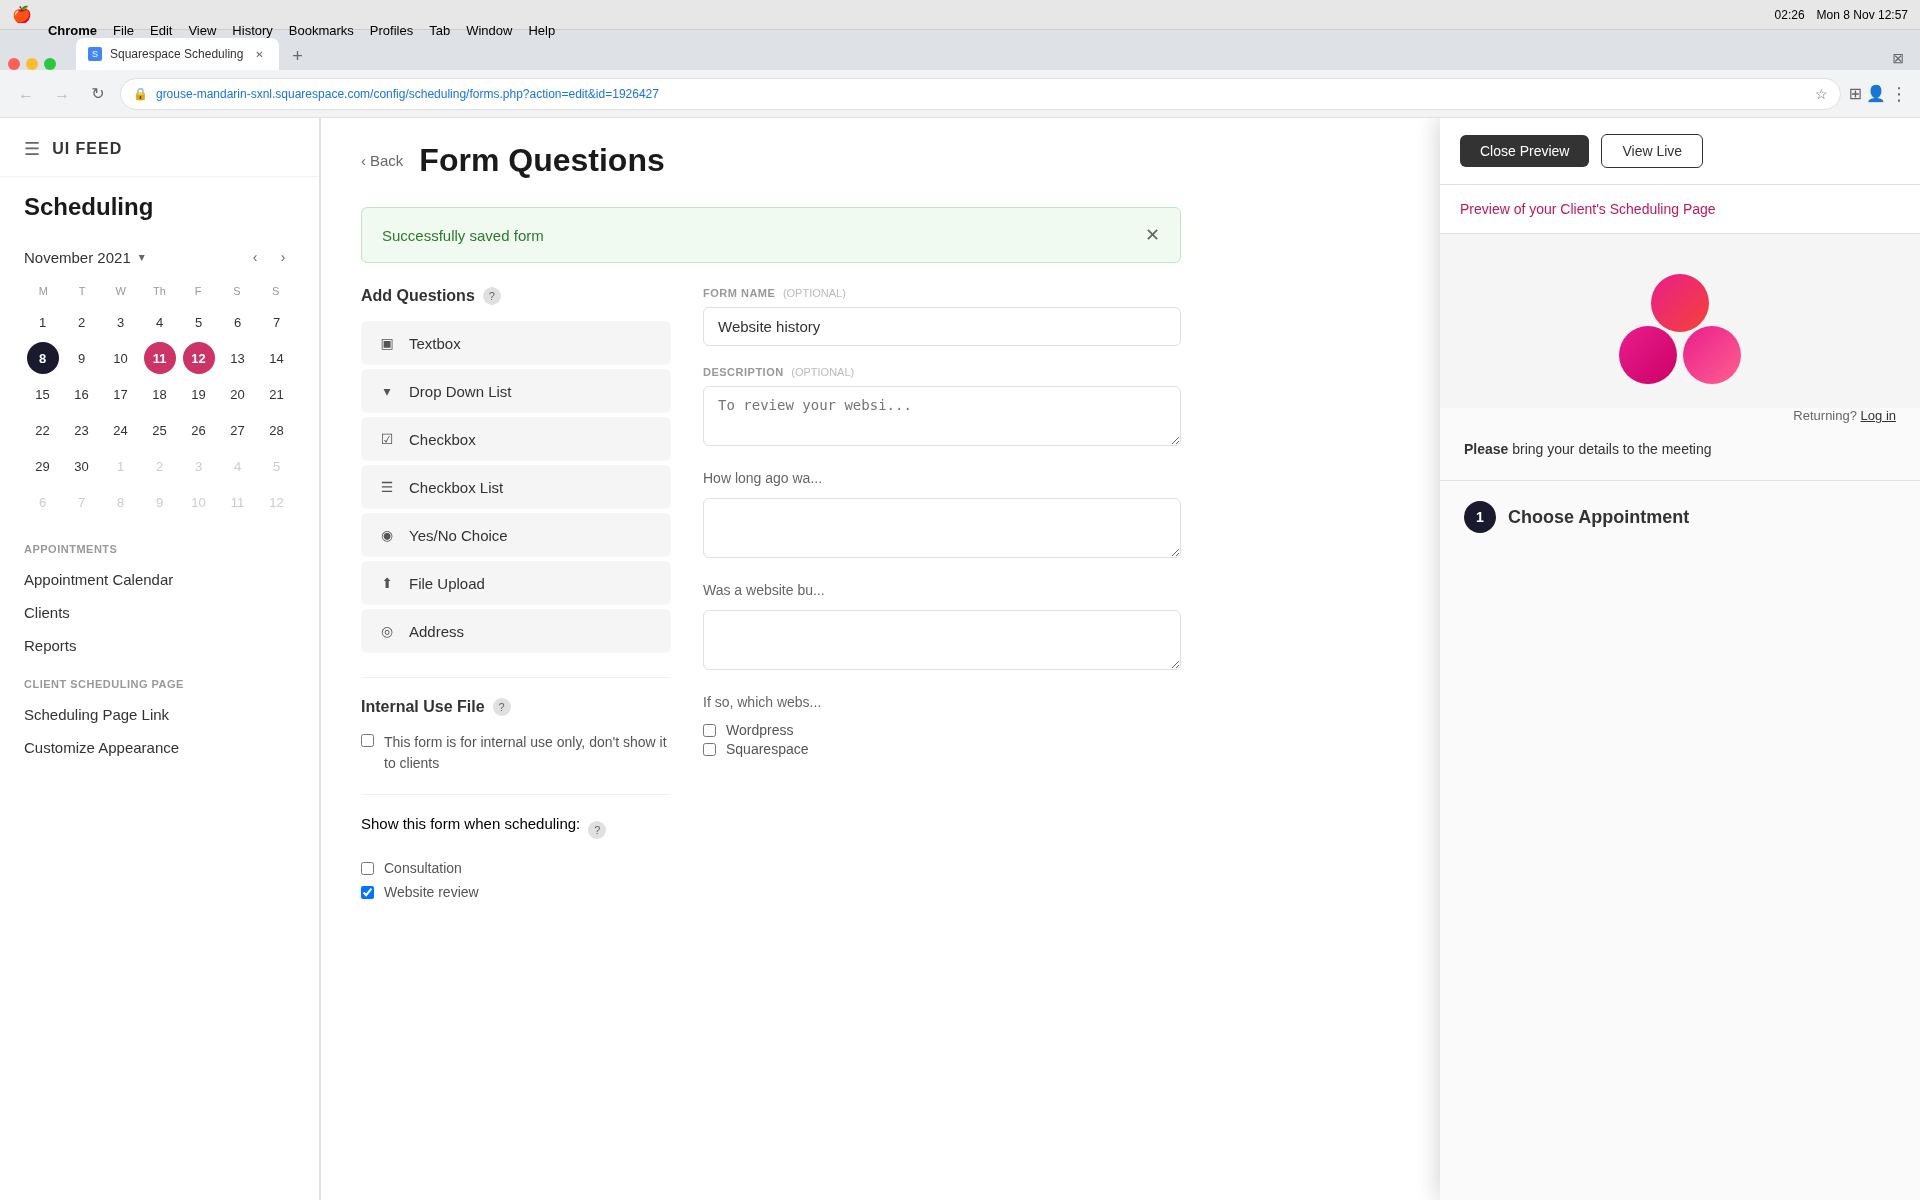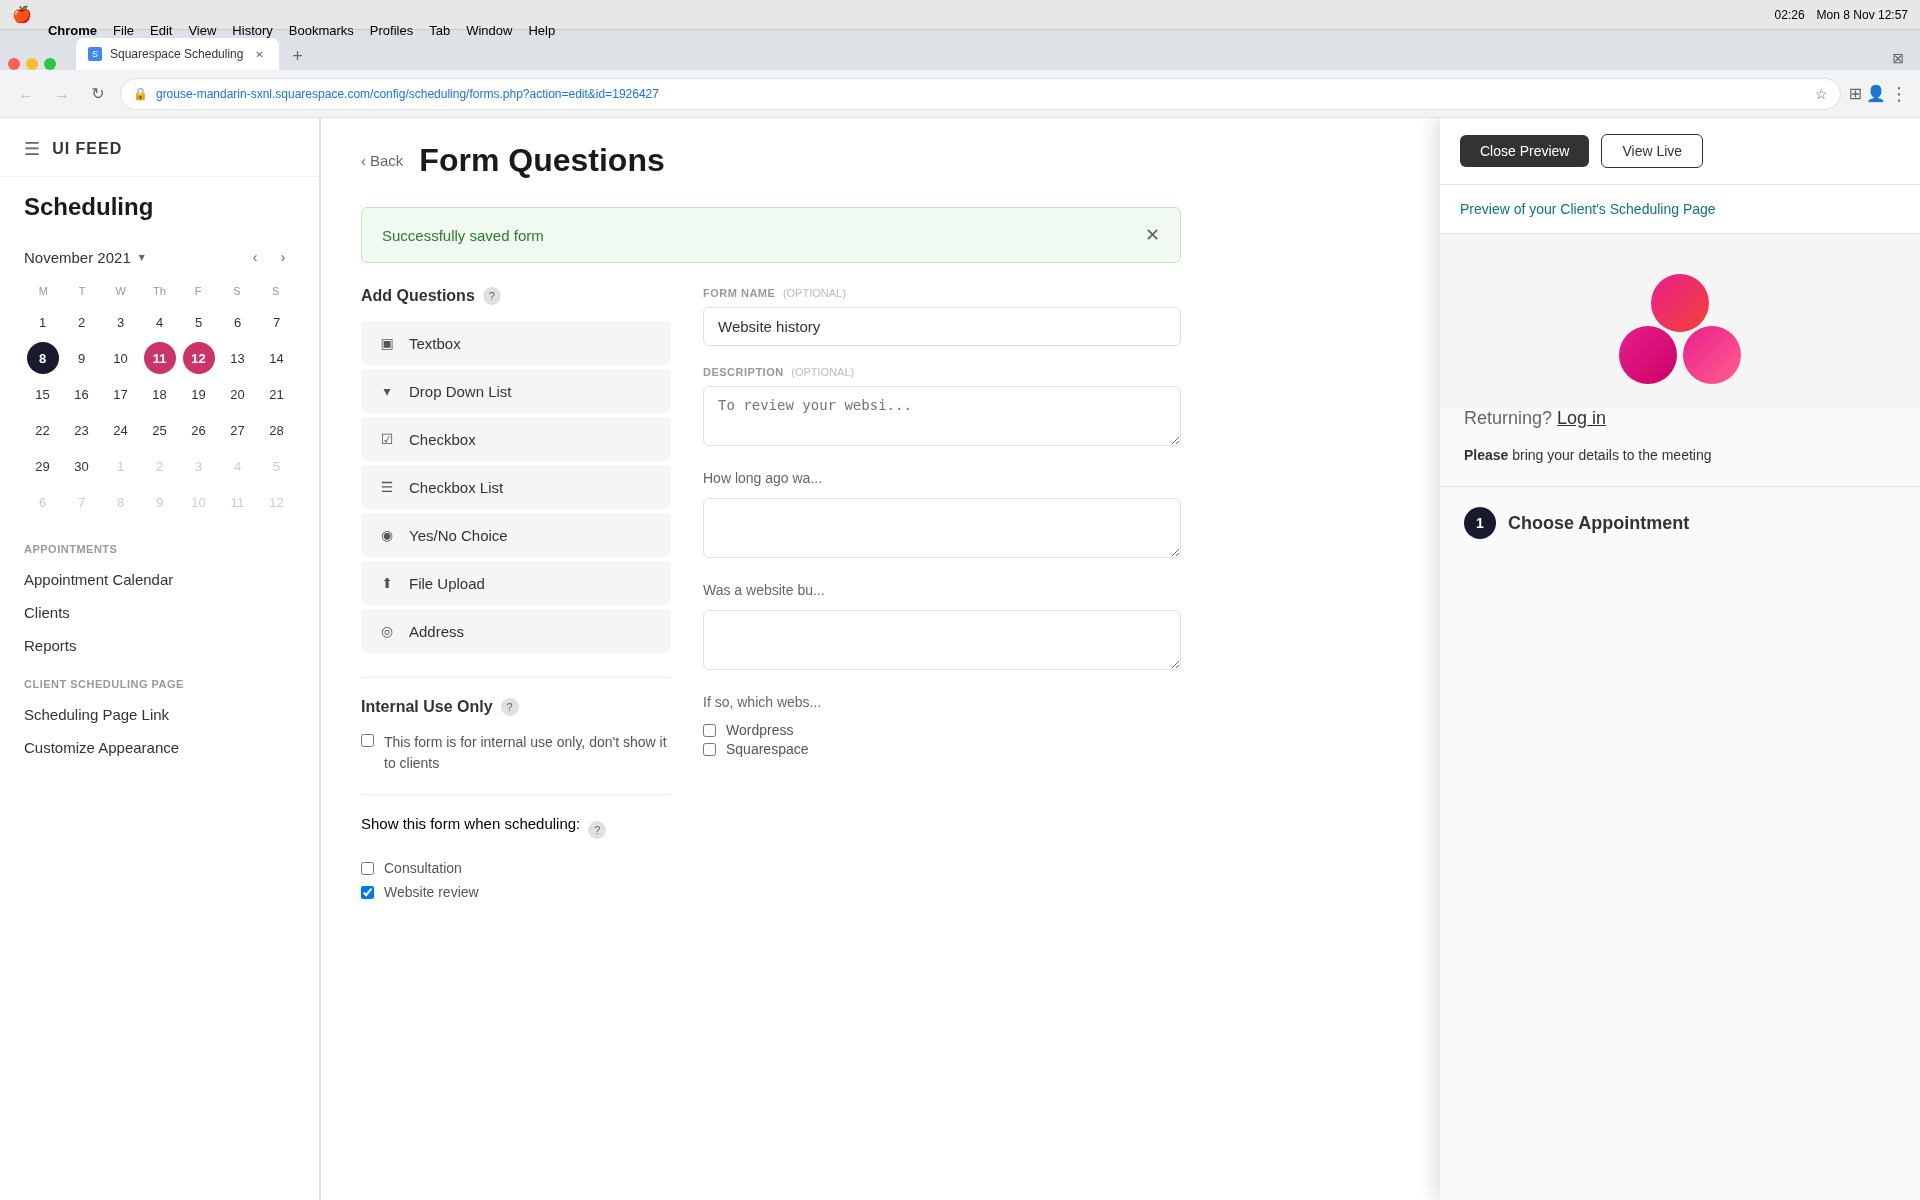--- a/index.html
+++ b/index.html
@@ -267,25 +267,25 @@
     .view-live-btn {
       padding: 8px 20px;
       background: #fff;
       color: #333;
       border: 1px solid #333;
       border-radius: 6px;
       font-size: 14px;
       cursor: pointer;
       font-weight: 500;
     }
-    .preview-title { font-size: 14px; font-weight: 500; color: #0f766e; padding: 16px 20px; border-bottom: 1px solid #e0e0e0; }
+    .preview-title { font-size: 14px; font-weight: 500; color: #be185d; padding: 16px 20px; border-bottom: 1px solid #e0e0e0; }
 
     .preview-body { flex: 1; overflow-y: auto; background: #fafafa; }
 
-    .preview-returning { padding: 0 24px 16px; font-size: 18px; color: #666; }
+    .preview-returning { text-align: right; padding: 0 24px 16px; font-size: 13px; color: #666; }
     .preview-returning a { color: #333; text-decoration: underline; }
     .preview-message { padding: 0 24px 20px; font-size: 14px; color: #333; line-height: 1.5; }
     .preview-message strong { font-weight: 700; }
     .preview-divider { height: 1px; background: #e0e0e0; margin: 0 0; }
     .preview-appointment-section { padding: 20px 24px; }
     .preview-step { display: flex; align-items: center; gap: 12px; }
     .step-number { width: 32px; height: 32px; border-radius: 50%; background: #1a1a2e; color: #fff; display: flex; align-items: center; justify-content: center; font-size: 14px; font-weight: 600; flex-shrink: 0; }
     .step-label { font-size: 18px; font-weight: 600; color: #333; }
 
     
@@ -497,21 +497,21 @@
                 <span>File Upload</span>
               </button>
               <button class="question-type-btn">
                 <span class="qt-icon">◎</span>
                 <span>Address</span>
               </button>
             </div>
 
             <div class="internal-section">
               <div class="section-label-row">
-                <span class="section-label">Internal Use Only</span>
+                <span class="section-label">Internal Use File</span>
                 <div class="help-icon">?</div>
               </div>
               <div class="checkbox-row">
                 <input type="checkbox" style="">
                 <span class="checkbox-label">This form is for internal use only, don't show it to clients</span>
               </div>
             </div>
 
             <div class="scheduling-section">
               <div class="section-label-row">

